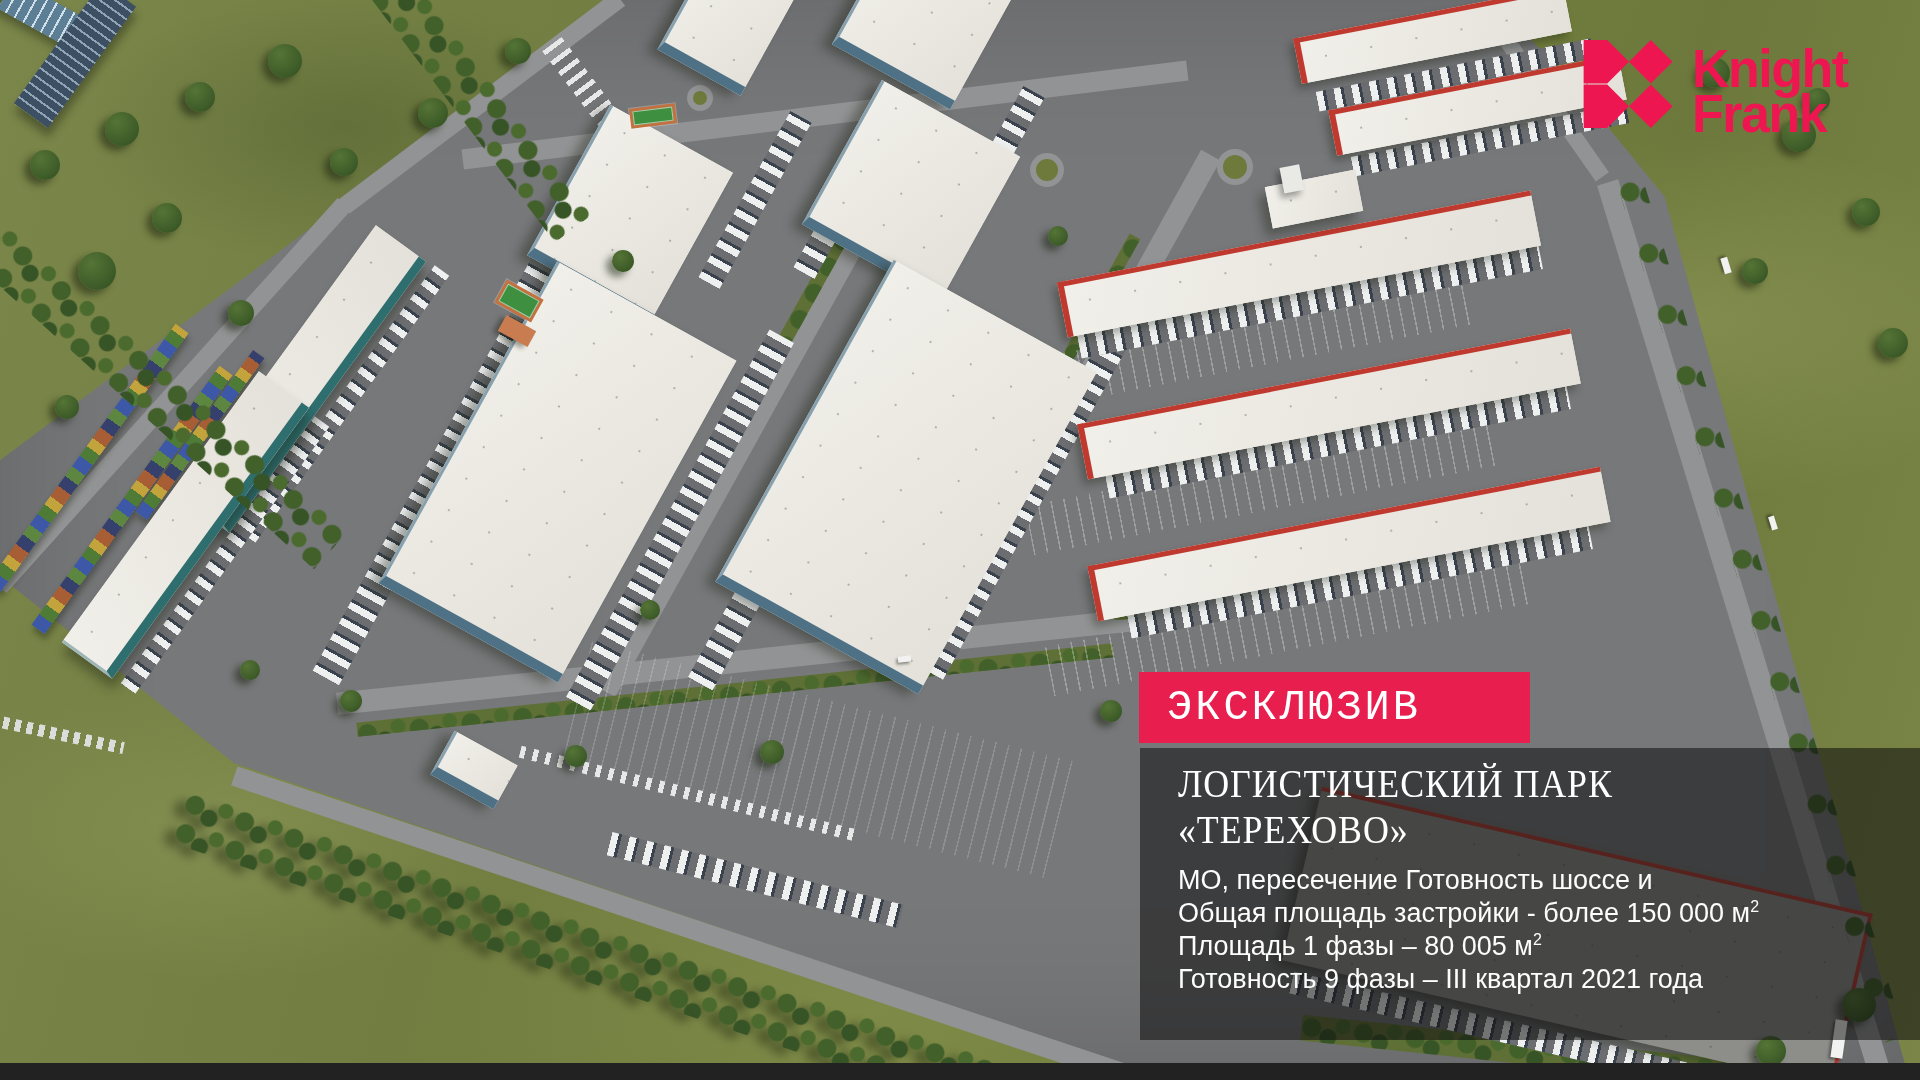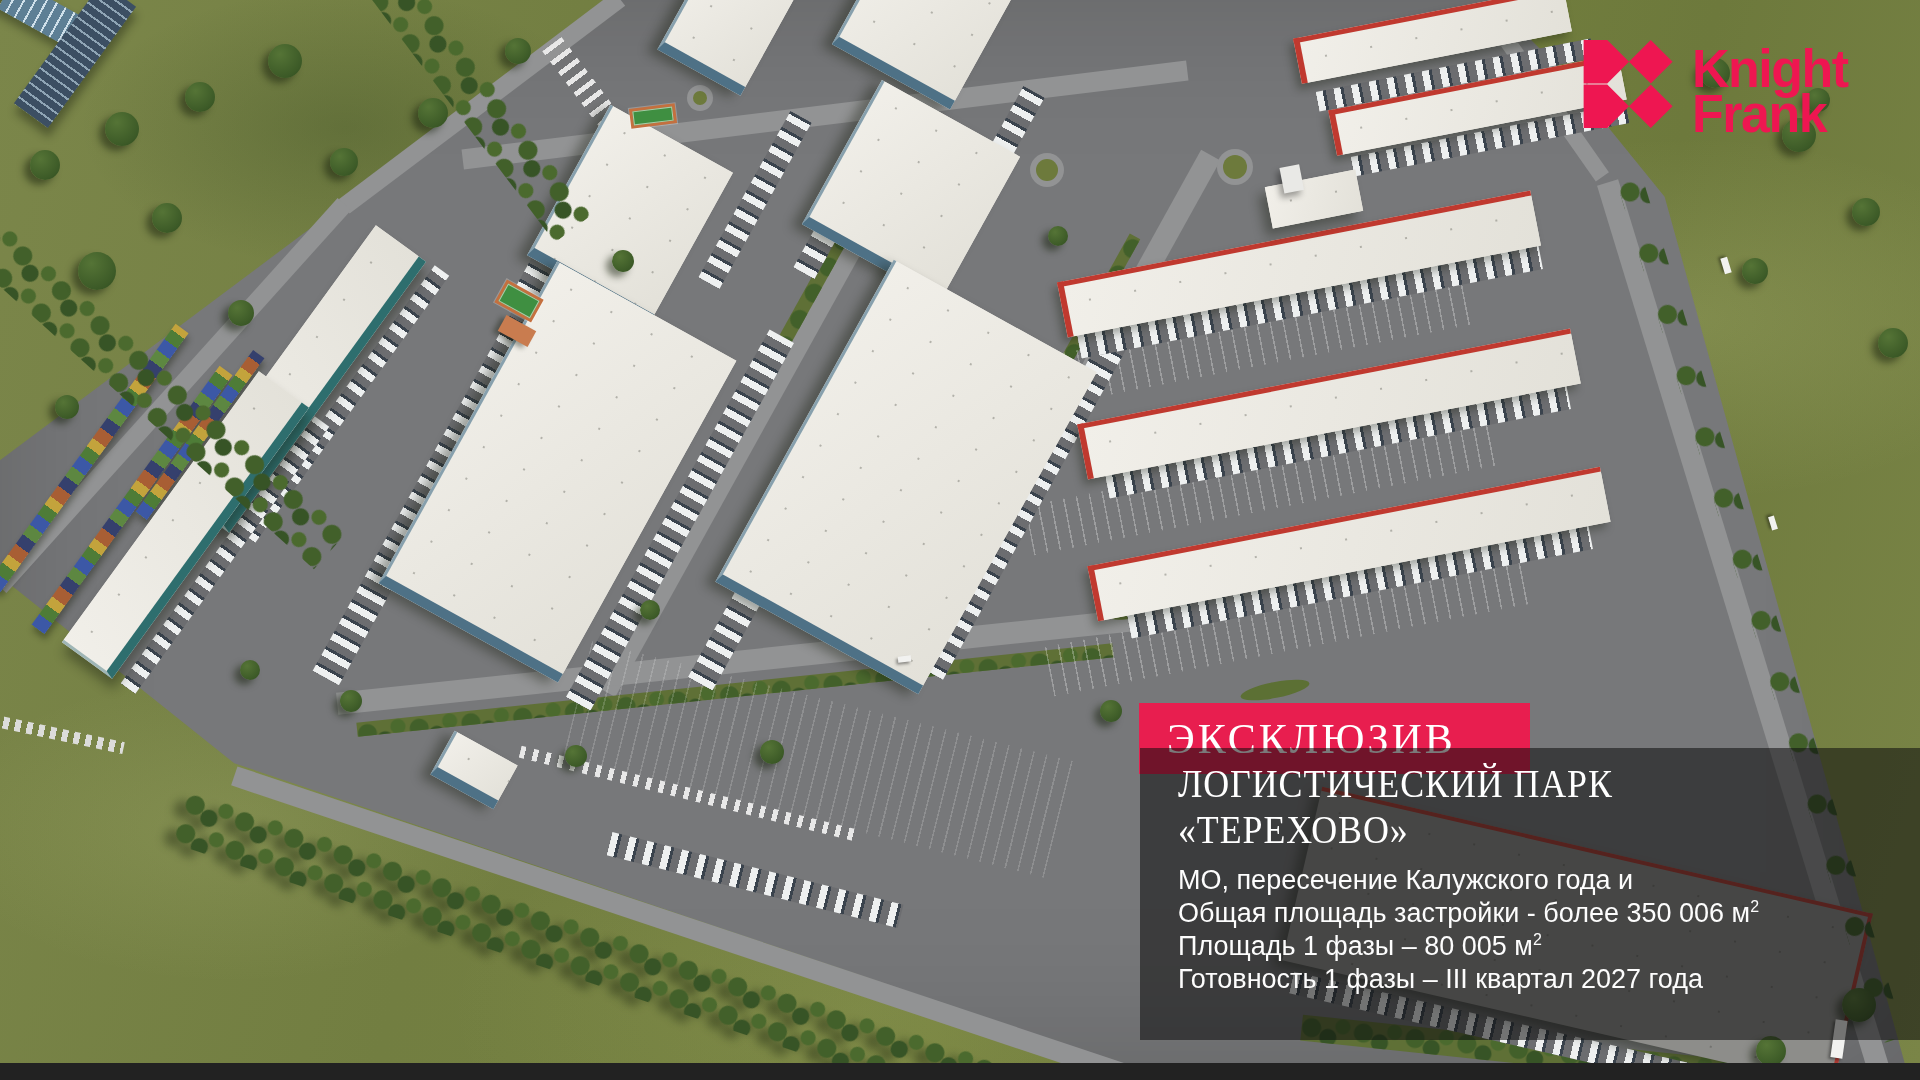--- a/index.html
+++ b/index.html
@@ -56,21 +56,21 @@
   .court{position:absolute;background:#c4703f;box-shadow:0 0 0 1px rgba(255,255,255,.25);}
   .court i{position:absolute;inset:3px;background:#3f8f41;border:1px solid rgba(255,255,255,.55);}
   .hut{position:absolute;background:#c97c4f;box-shadow:-4px 4px 5px rgba(24,30,15,.4);}
   .veh{position:absolute;background:#f2f2f0;box-shadow:-2px 2px 3px rgba(0,0,0,.4);}
   
   .kf-logo{position:absolute;left:1583px;top:40px;display:flex;gap:17px;z-index:20;}
   .kf-word{font-family:"Liberation Sans",sans-serif;font-weight:bold;color:#ee1651;
      font-size:53px;line-height:45px;letter-spacing:-1.5px;padding-top:6px;transform:scaleX(.98);transform-origin:left top;}
   .badge{position:absolute;left:1139px;top:672px;width:391px;height:71px;background:#e81e4f;
      color:#fff;display:flex;align-items:center;padding-left:28px;box-sizing:border-box;z-index:20;
-     font-family:Liberation Serif, serif;font-size:42px;letter-spacing:3px;font-weight:400;margin-top:31px;}
+     font-family:Liberation Mono, monospace;font-size:42px;letter-spacing:3px;font-weight:400;}
   .panel{position:absolute;left:1140px;top:748px;width:780px;height:292px;
      background:rgba(12,12,12,.55);color:#fff;box-sizing:border-box;
      padding:13px 20px 0 38px;z-index:20;}
   .panel .title{font-family:"Liberation Serif",serif;font-weight:400;color:#fff;
      font-size:39px;line-height:46px;letter-spacing:1px;transform:scaleX(.92);transform-origin:left top;}
   .panel .details{margin-top:11px;font-family:"Liberation Sans",sans-serif;
      font-size:27px;line-height:33px;color:#fdfdfd;}
   .panel .details sup{font-size:16px;line-height:0;}
 </style>
 </head>
@@ -224,20 +224,20 @@
   <div class="badge">
     <span>ЭКСКЛЮЗИВ</span>
   </div>
 
   <div class="panel">
     <div class="title">
       <div>ЛОГИСТИЧЕСКИЙ ПАРК</div>
       <div>«ТЕРЕХОВО»</div>
     </div>
     <div class="details">
-      <div><span>МО, пересечение Калужского года и</span><sup></sup></div>
-      <div><span>Общая площадь застройки - более 350 006 м</span><sup>2</sup></div>
+      <div><span>МО, пересечение Готовность шоссе и</span><sup></sup></div>
+      <div><span>Общая площадь застройки - более 150 000 м</span><sup>2</sup></div>
       <div><span>Площадь 1 фазы – 80 005 м</span><sup>2</sup></div>
-      <div><span>Готовность 1 фазы – III квартал 2027 года</span><sup></sup></div>
+      <div><span>Готовность 9 фазы – III квартал 2021 года</span><sup></sup></div>
     </div>
   </div>
 
 </div>
 
 </body></html>

